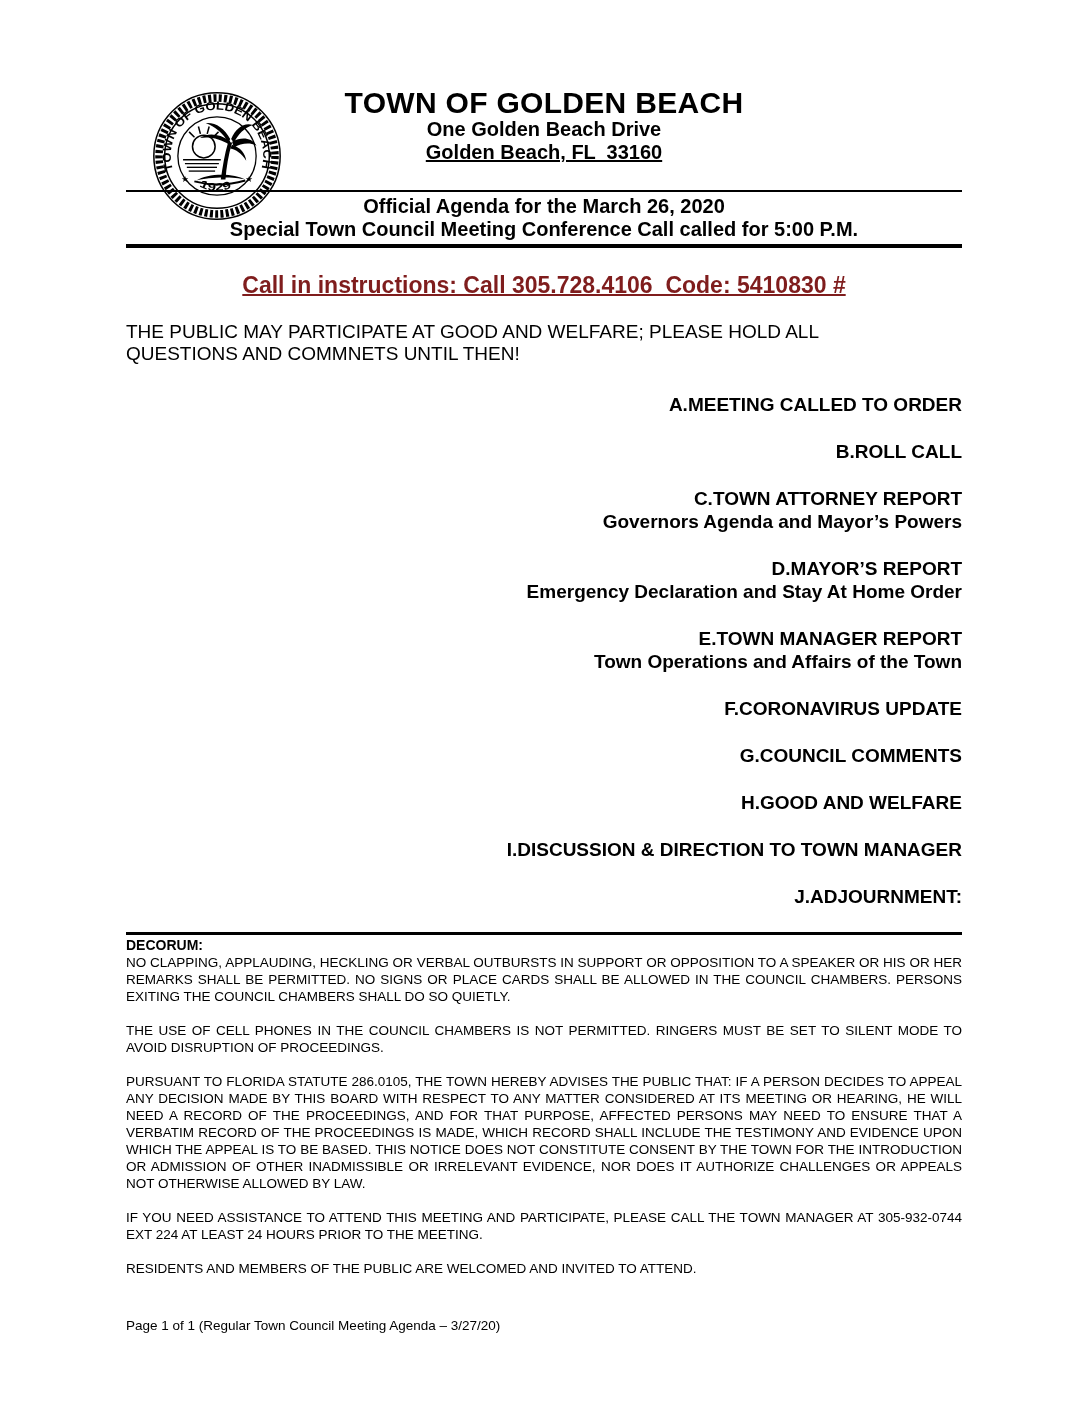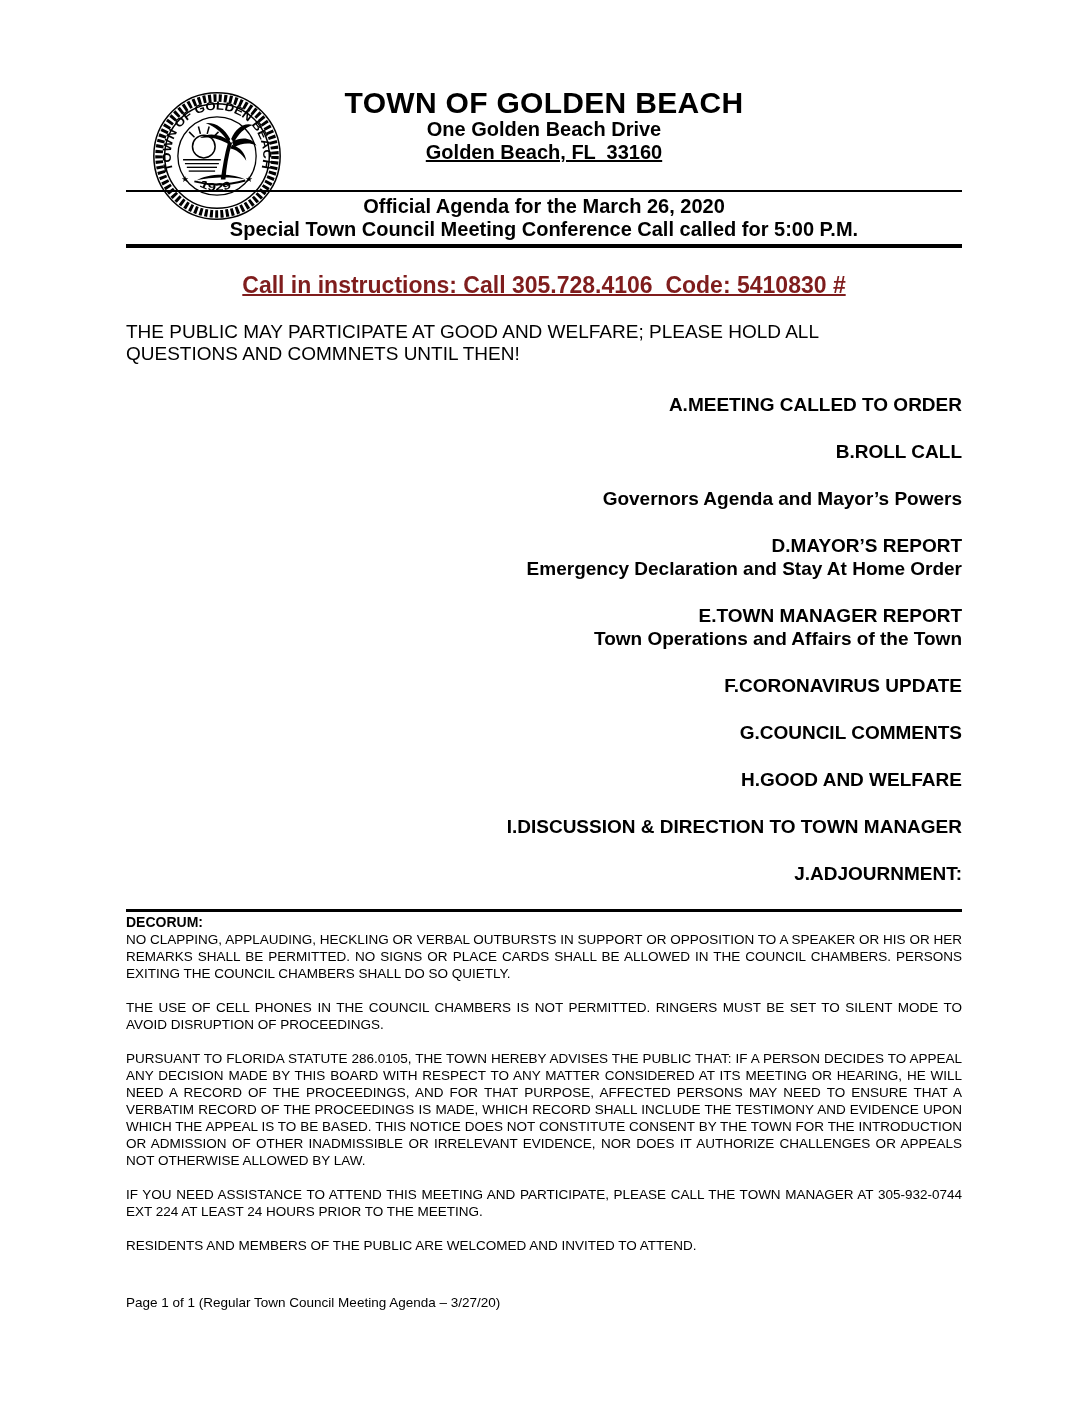--- a/index.html
+++ b/index.html
@@ -115,20 +115,21 @@
 
       <div class="agenda-item">
         <span class="agenda-letter">A.</span><span>MEETING CALLED TO ORDER</span>
       </div>
 
       <div class="agenda-item">
         <span class="agenda-letter">B.</span><span>ROLL CALL</span>
       </div>
 
       <div class="agenda-item">
+        <div><span class="agenda-letter">C.</span><span>TOWN ATTORNEY REPORT</span></div>
         <div class="agenda-sub">Governors Agenda and Mayor’s Powers</div>
       </div>
 
       <div class="agenda-item">
         <div><span class="agenda-letter">D.</span><span>MAYOR’S REPORT</span></div>
         <div class="agenda-sub">Emergency Declaration and Stay At Home Order</div>
       </div>
 
       <div class="agenda-item">
         <div><span class="agenda-letter">E.</span><span>TOWN MANAGER REPORT</span></div>

